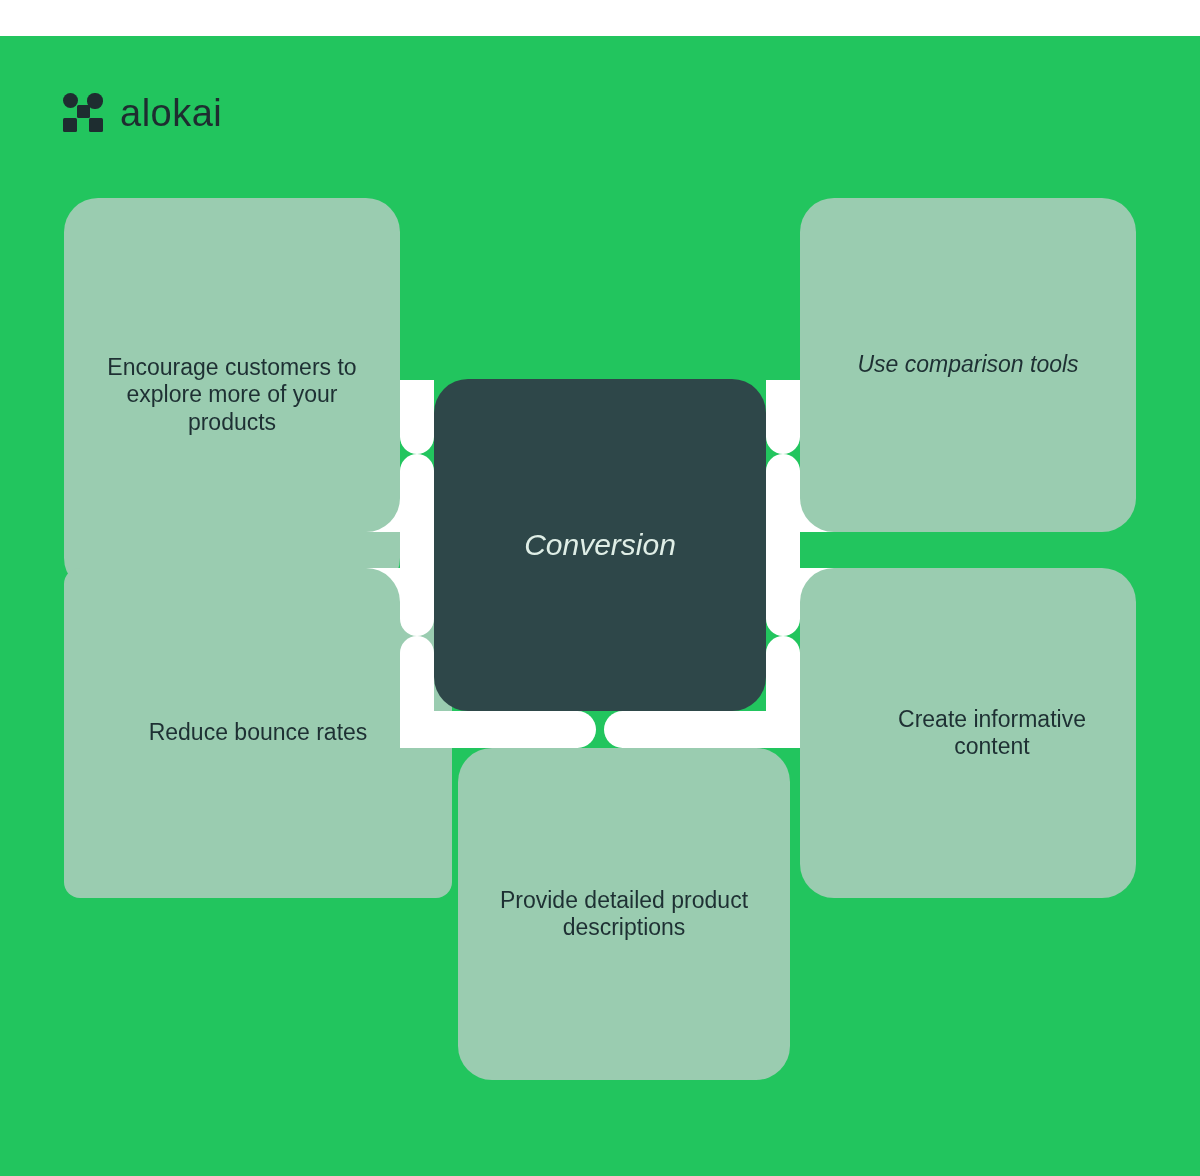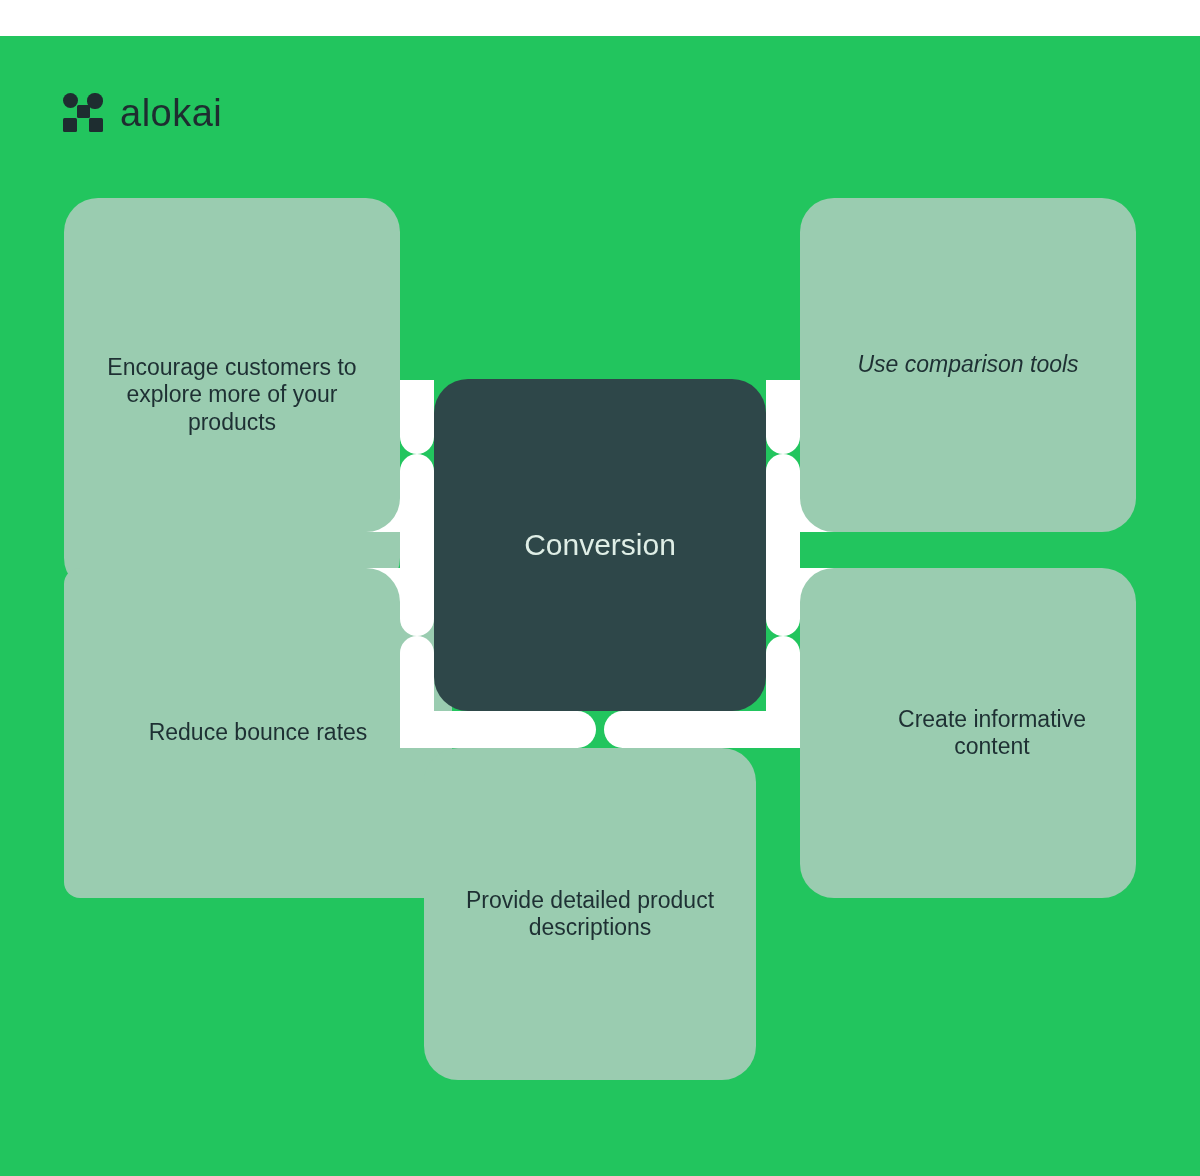--- a/index.html
+++ b/index.html
@@ -61,32 +61,33 @@
   .node.spoke {
     background: #9accb0;
   }
   .node.spoke .node-label {
     color: #1e3033;
     font-size: 23px;
   }
 
   .node.hub {
     background: #2e4749;
+    font-style: italic;
   }
   .node.hub .node-label {
     color: #dfeee6;
     font-size: 30px;
   }
 
   
   #node-top-left     { left: 64px;  top: 162px; width: 336px; height: 394px; }
   #node-bottom-left  { left: 64px;  top: 532px; width: 388px; height: 330px; border-radius: 16px; }
   #node-top-right    { left: 800px; top: 162px; width: 336px; height: 334px; }
   #node-bottom-right { left: 800px; top: 532px; width: 336px; height: 330px; }
-  #node-bottom       { left: 424px; top: 712px; width: 332px; height: 332px; }
+  #node-bottom       { left: 458px; top: 712px; width: 332px; height: 332px; }
   #node-center       { left: 434px; top: 343px; width: 332px; height: 332px; }
 
   
   
   .notch {
     position: absolute;
     background: #ffffff;
     border-radius: 999px;
   }
   

